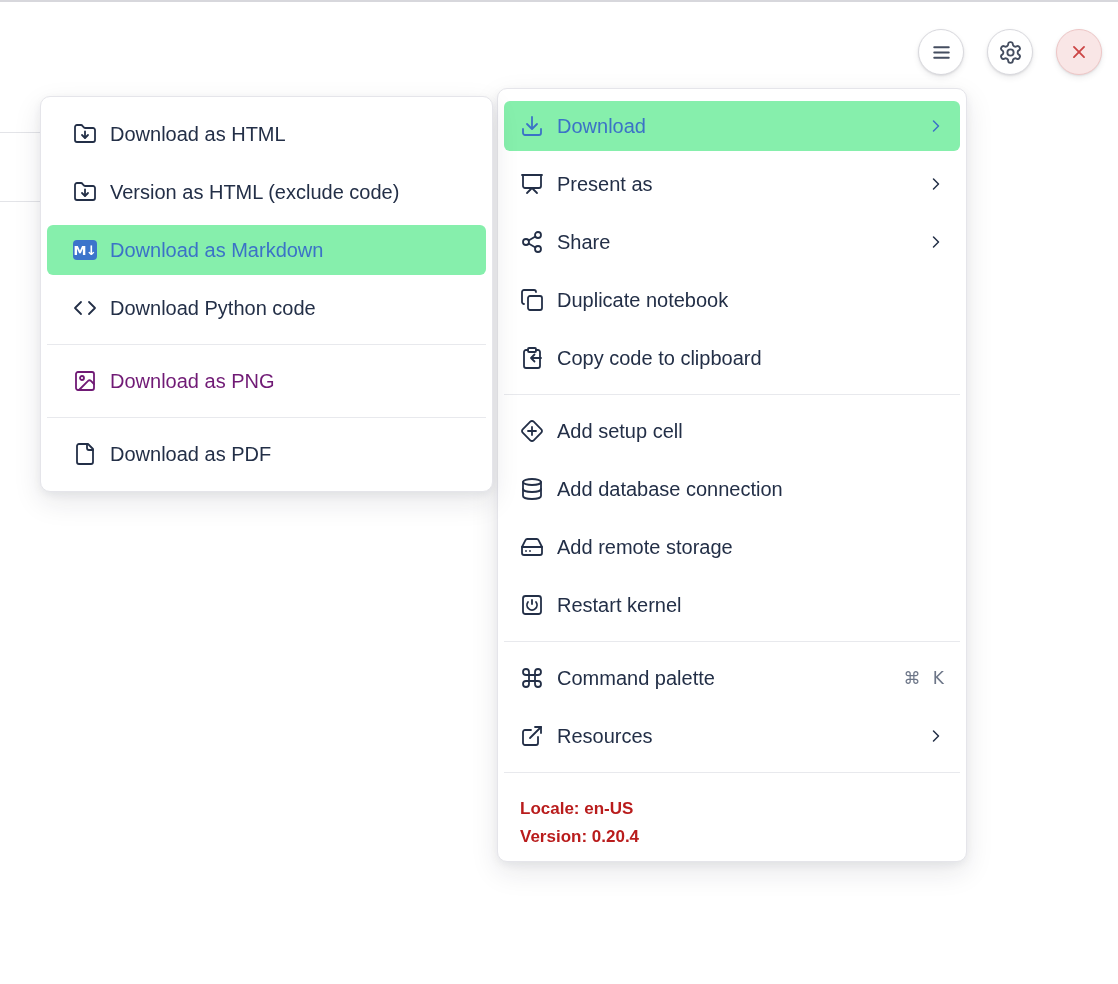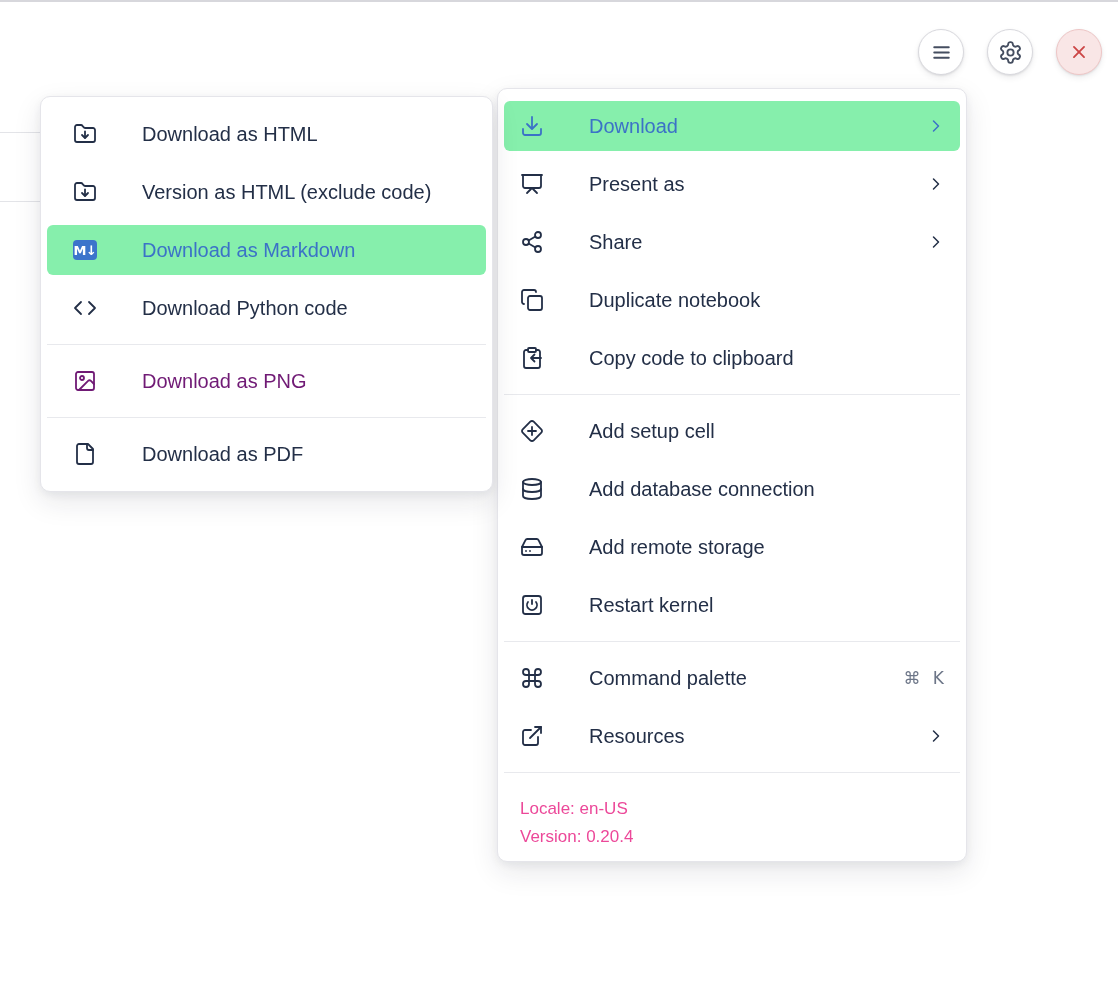--- a/index.html
+++ b/index.html
@@ -47,41 +47,41 @@
   }
   #download-submenu .menu-item { padding-left:26px; }
   .menu-item:last-child { margin-bottom:0; }
   .menu-item.state-highlighted { background:#86efac; color:#3b72c7; }
   .menu-item.state-disabled { color:#701a75; cursor:default; }
 
   .menu-icon {
     width:24px; height:24px; flex:none; margin-right:13px;
     display:flex; align-items:center; justify-content:center;
   }
-  .menu-label { flex:1 1 auto; white-space:nowrap; overflow:hidden;margin-left:32px; }
+  .menu-label { flex:1 1 auto; white-space:nowrap; overflow:hidden; }
   .menu-shortcut {
     flex:none; margin-left:12px;
     font-family:"DejaVu Sans", sans-serif;
     font-size:17px; color:#6d7688; letter-spacing:2px; word-spacing:3px;
   }
   .menu-chevron { flex:none; margin-left:10px; display:flex; align-items:center; }
 
   .menu-separator { height:1px; background:#e8e9ed; margin:11px 0; }
 
   .md-badge {
     width:30px; height:20px; border-radius:4px;
     background:#3c74cb; color:#ffffff;
     font-family:"DejaVu Sans", sans-serif;
     font-weight:bold; font-size:13px; letter-spacing:-0.5px;
     display:flex; align-items:center; justify-content:center;
   }
 
   .menu-footer { padding:11px 16px 10px 16px; }
   .menu-footer .footer-line {
-    font-size:17px; line-height:28px; color:#ec4899; white-space:nowrap;
+    font-size:17px; line-height:28px; color:#b91c1c; white-space:nowrap;font-weight:bold;
   }
 </style>
 </head>
 <body>
 
 <div class="top-border"></div>
 <div class="bg-rule r1"></div>
 <div class="bg-rule r2"></div>
 
 <div class="toolbar">

